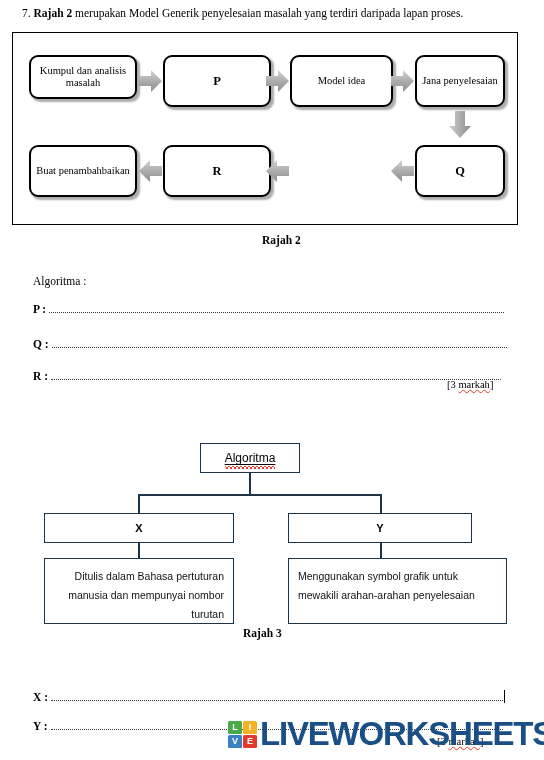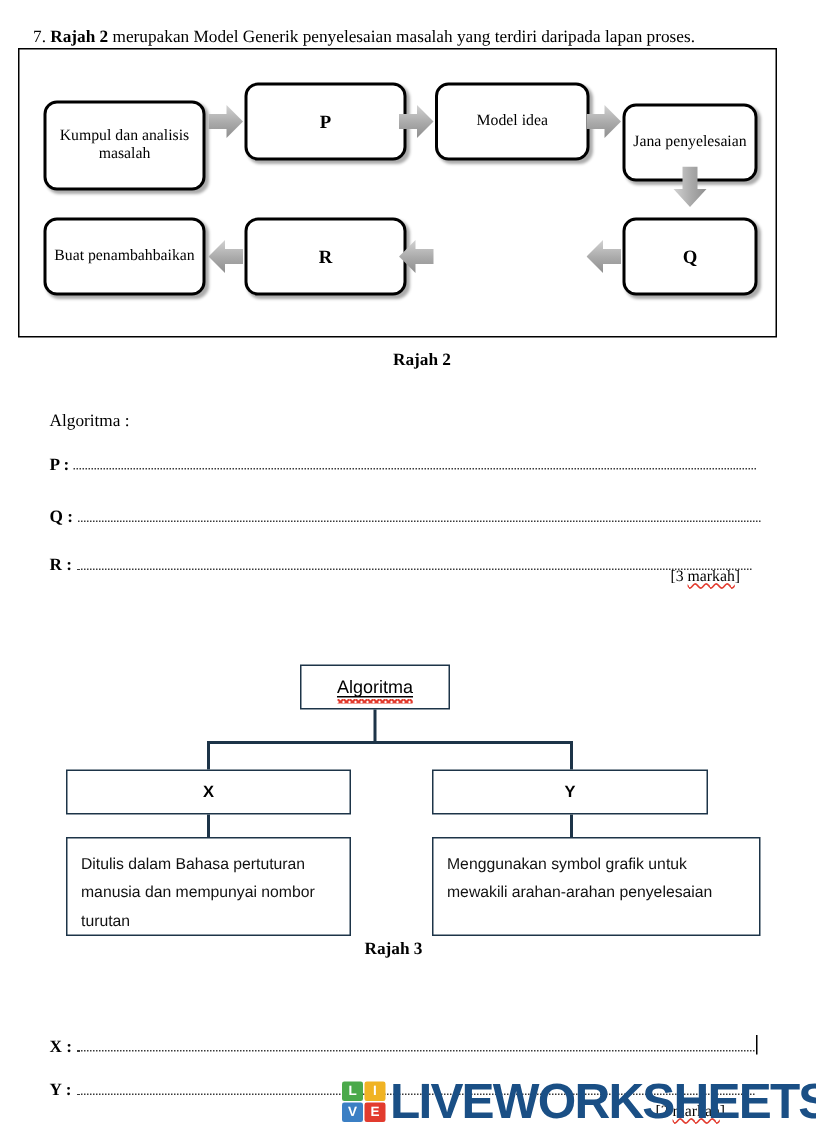--- a/index.html
+++ b/index.html
@@ -205,37 +205,37 @@
     letter-spacing: -1.2px;
     color: #1a4f85;
     line-height: 34px;
   }
 </style>
 </head>
 <body>
 
 <div class="page">
 
-  <div class="qline" style="left:22px; top:18px;">
+  <div class="qline" style="left:22px; top:6px;">
     <span class="qnum">7.</span>
     <span class="b">Rajah 2</span><span> merupakan Model Generik penyelesaian masalah yang terdiri daripada lapan proses.</span>
   </div>
 
   <div class="frame">
 
-    <div class="rbox" style="left:16px; top:34px; width:108px; height:60px;">
+    <div class="rbox" style="left:16px; top:22px; width:108px; height:44px;">
       <span>Kumpul dan analisis masalah</span>
     </div>
     <div class="rbox letter" style="left:150px; top:22px; width:108px; height:52px;">
       <span>P</span>
     </div>
     <div class="rbox" style="left:277px; top:22px; width:103px; height:52px;">
       <span>Model idea</span>
     </div>
-    <div class="rbox" style="left:402px; top:22px; width:90px; height:52px;margin-top:14px;">
+    <div class="rbox" style="left:402px; top:22px; width:90px; height:52px;">
       <span>Jana penyelesaian</span>
     </div>
 
     <div class="arrow-r" style="left:126px; top:36px;">
       <svg width="24" height="24" viewBox="0 0 24 24">
         <defs>
             <linearGradient id="gr1" x1="0" y1="0" x2="0" y2="1">
           <stop offset="0%" stop-color="#d2d2d2"></stop>
               <stop offset="55%" stop-color="#a9a9a9"></stop>
               <stop offset="100%" stop-color="#8f8f8f"></stop>
@@ -333,21 +333,21 @@
   <div class="nbox xy" style="left: 44px; top: 513px; width: 190px; height: 30px; border-color: rgb(29, 52, 72);">
     <span>X</span>
   </div>
   <div class="nbox xy" style="left: 288px; top: 513px; width: 184px; height: 30px; border-color: rgb(29, 52, 72);">
     <span>Y</span>
   </div>
 
   <div class="tline" style="left: 138px; top: 543px; width: 1.6px; height: 15px; background: rgb(29, 52, 72);"></div>
   <div class="tline" style="left: 380px; top: 543px; width: 1.6px; height: 15px; background: rgb(29, 52, 72);"></div>
 
-  <div class="dbox" style="left: 44px; top: 558px; width: 190px; height: 66px; border-color: rgb(29, 52, 72);">Ditulis dalam Bahasa pertuturan manusia dan mempunyai nombor turutan</div>
+  <div class="dbox" style="left: 44px; top: 558px; width: 190px; height: 66px; border-color: rgb(29, 52, 72); text-align: right;">Ditulis dalam Bahasa pertuturan manusia dan mempunyai nombor turutan</div>
   <div class="dbox" style="left: 288px; top: 558px; width: 219px; height: 66px; border-color: rgb(29, 52, 72);">Menggunakan symbol grafik untuk mewakili arahan-arahan penyelesaian</div>
 
   <div class="caption" style="left:243px; top:627px;">Rajah 3</div>
 
 
   <div class="ansrow" style="left:33px; top:688px; width:475px;">
     <span class="lbl">X :</span>
     <span class="dots" style="width:452px;"></span>
     <span class="caret"></span>
   </div>

